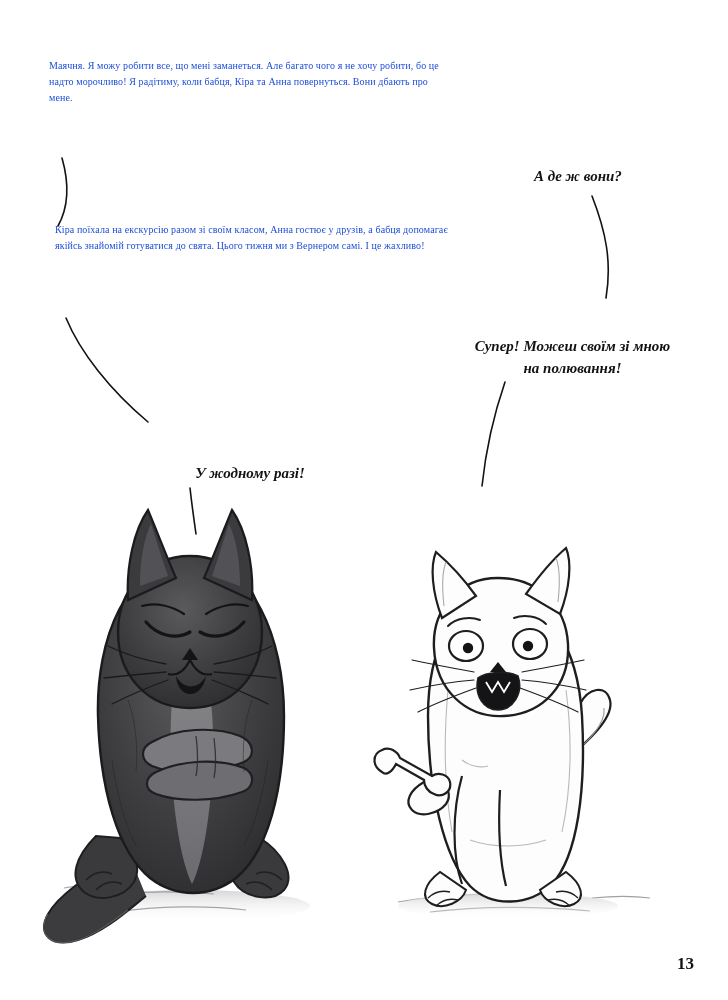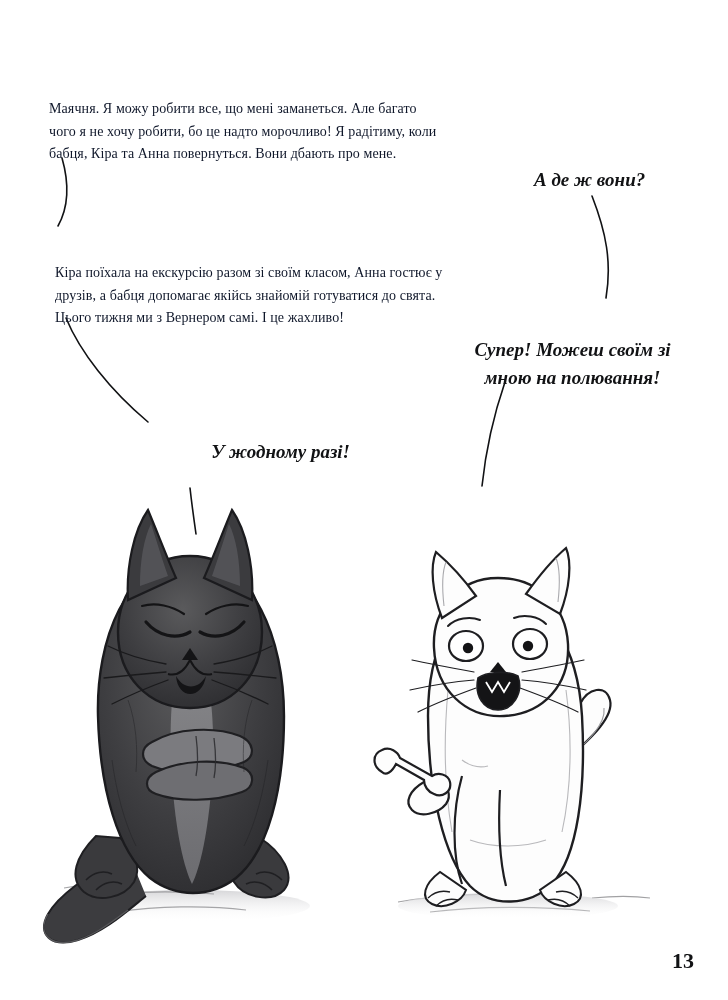--- a/index.html
+++ b/index.html
@@ -17,70 +17,69 @@
   }
   .page {
     position: absolute;
     inset: 0;
   }
 
   
   .narration {
     position: absolute;
     font-family: "Liberation Serif", serif;
-    font-size: 14px;
+    font-size: 10px;
     line-height: 1.62;
-    color: #0f172a;
+    color: #1d4ed8;
     letter-spacing: 0.1px;
-    margin-top: 40px;
   }
   #narration-1 {
     left: 49px;
     top: 58px;
     width: 390px;
   }
   #narration-2 {
     left: 55px;
     top: 222px;
     width: 420px;
   }
 
   .speech {
     position: absolute;
     font-family: "Liberation Serif", serif;
     font-style: italic;
     font-weight: bold;
-    font-size: 19px;
+    font-size: 15px;
     line-height: 1.45;
     color: #111214;
   }
   #speech-where {
     left: 534px;
     top: 166px;
     width: 160px;
   }
   #speech-super {
     left: 470px;
     top: 336px;
     width: 205px;
     text-align: center;
   }
   #speech-noway {
     left: 150px;
-    top: 438px;
+    top: 463px;
     width: 200px;
-    text-align: right;
+    text-align: center;
   }
 
   .page-number {
     position: absolute;
     right: 34px;
     bottom: 26px;
     font-family: "Liberation Serif", serif;
-    font-size: 22px;
+    font-size: 17px;
     font-weight: bold;
     color: #111214;
   }
 
   
   svg.art {
     position: absolute;
     left: 0;
     top: 0;
     width: 728px;

